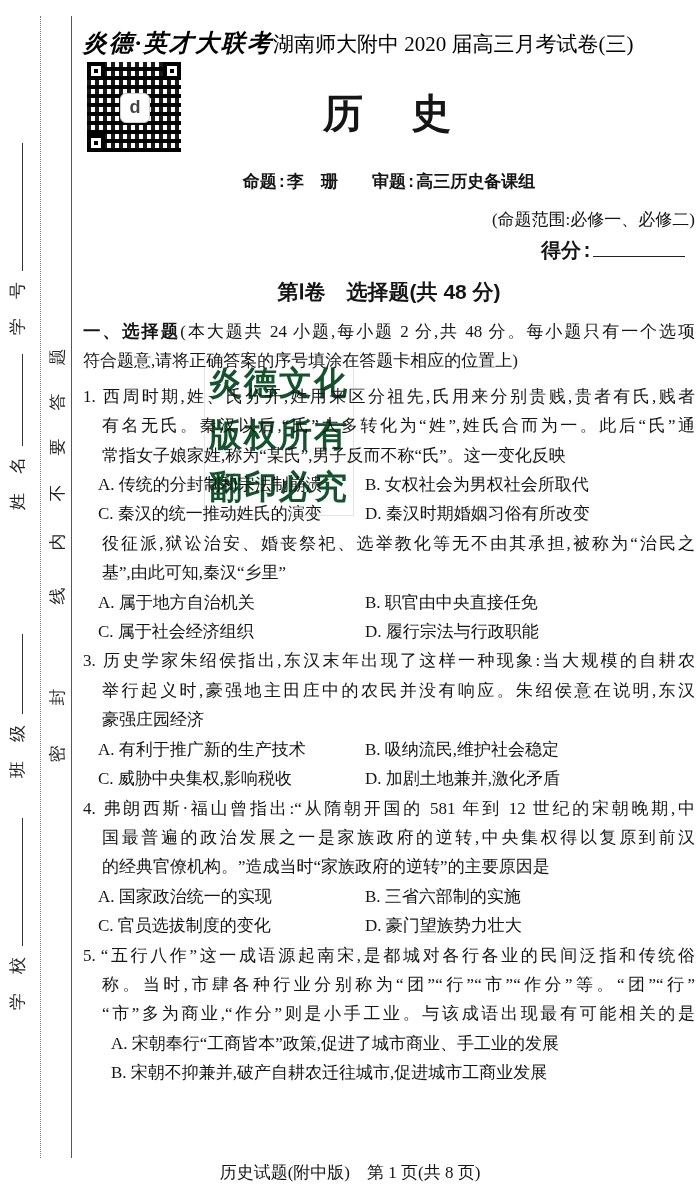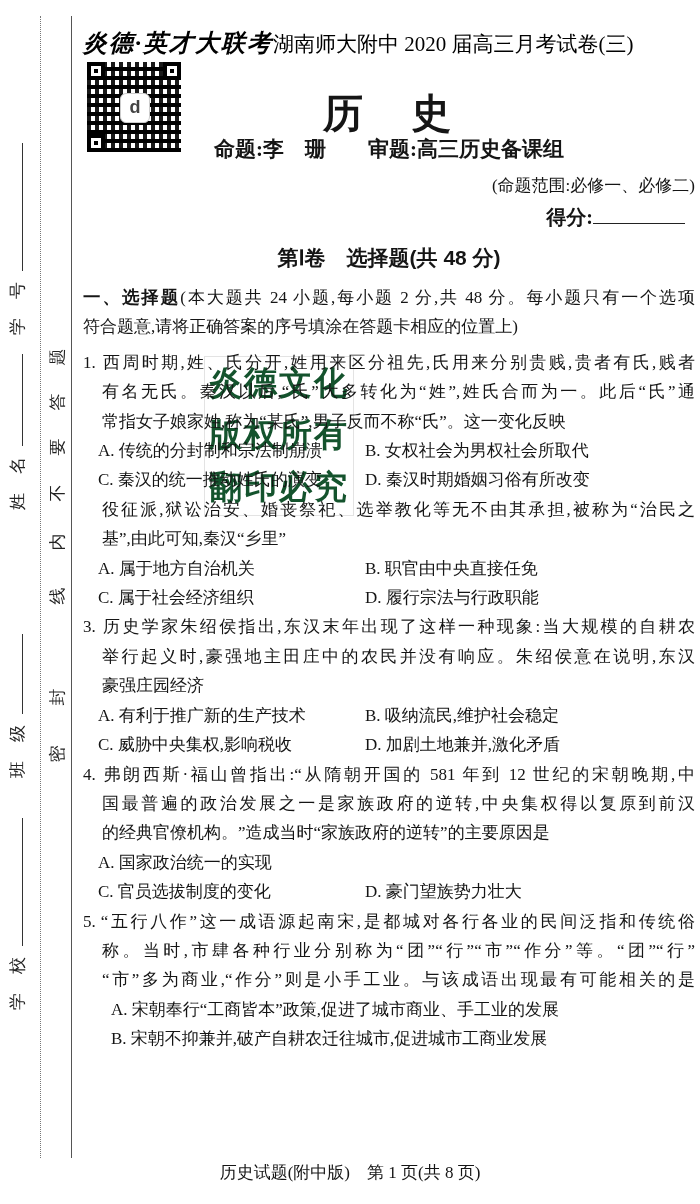--- a/index.html
+++ b/index.html
@@ -17,26 +17,26 @@
   .watermark{position:absolute;left:204px;top:356px;width:148px;height:158px;border:1px solid #e3e3e3;
         z-index:1;text-align:center;}
   .watermark div{font-family:"Liberation Sans",sans-serif;font-weight:bold;font-size:33px;
         line-height:52px;color:#14532d;letter-spacing:2px;white-space:nowrap;}
   
   .content{position:absolute;left:83px;top:0;width:612px;z-index:2;}
   .header-line{margin-top:22px;font-size:21px;line-height:43px;white-space:nowrap;color:#000;}
   .brand{font-family:"Liberation Serif",serif;font-weight:bold;font-style:italic;font-size:24px;letter-spacing:2px;}
   .subject{margin-top:24px;text-align:center;font-family:"Liberation Sans",sans-serif;
         font-weight:bold;font-size:40px;line-height:46px;letter-spacing:4px;}
-  .setters{margin-top:0;text-align:center;font-family:Liberation Serif, serif;
-        font-weight:bold;font-size:21px;line-height:26px;}
+  .setters{margin-top:34px;text-align:center;font-family:Liberation Mono, monospace;
+        font-weight:bold;font-size:17px;line-height:26px;}
   .scope{margin-top:12px;text-align:right;font-size:17px;line-height:24px;}
   .intro{margin-top:14px;font-size:17.5px;line-height:29px;}
   .intro .l1{display:block;text-indent:2em;}
-  .score{margin-top:6px;text-align:right;padding-right:10px;font-family:Liberation Serif, serif;
+  .score{margin-top:6px;text-align:right;padding-right:10px;font-family:Liberation Mono, monospace;
         font-weight:bold;font-size:20px;line-height:27px;}
   .score .score-line{display:inline-block;width:92px;border-bottom:1.6px solid #222;height:18px;}
   .section-title{margin-top:12px;text-align:center;font-family:"Liberation Sans",sans-serif;
         font-weight:bold;font-size:21px;line-height:30px;}
   .list-intro{margin-top:10px;font-size:17px;line-height:28.5px;}
   .list-intro b{font-family:"Liberation Sans",sans-serif;font-size:17.5px;}
   .questions{margin-top:6px;}
   .qline{font-size:17px;line-height:29.4px;}
   .qline.full{text-align:justify;text-align-last:justify;}
   .qline.cont{padding-left:19px;}
@@ -151,20 +151,21 @@
             <span class="opt-r">D. 加剧土地兼并,激化矛盾</span>
           </div>
       </div>
 
       <div>
         <div class="qline full"><span class="qnum">4.</span><span>弗朗西斯·福山曾指出:“从隋朝开国的 581 年到 12 世纪的宋朝晚期,中</span></div>
         <div class="qline cont full">国最普遍的政治发展之一是家族政府的逆转,中央集权得以复原到前汉</div>
         <div class="qline cont">的经典官僚机构。”造成当时“家族政府的逆转”的主要原因是</div>
         <div class="opt-row">
             <span class="opt-l">A. 国家政治统一的实现</span>
+            <span class="opt-r">B. 三省六部制的实施</span>
           </div>
         <div class="opt-row">
             <span class="opt-l">C. 官员选拔制度的变化</span>
             <span class="opt-r">D. 豪门望族势力壮大</span>
           </div>
       </div>
 
       <div>
         <div class="qline full"><span class="qnum">5.</span><span>“五行八作”这一成语源起南宋,是都城对各行各业的民间泛指和传统俗</span></div>
         <div class="qline cont full">称。当时,市肆各种行业分别称为“团”“行”“市”“作分”等。“团”“行”</div>

